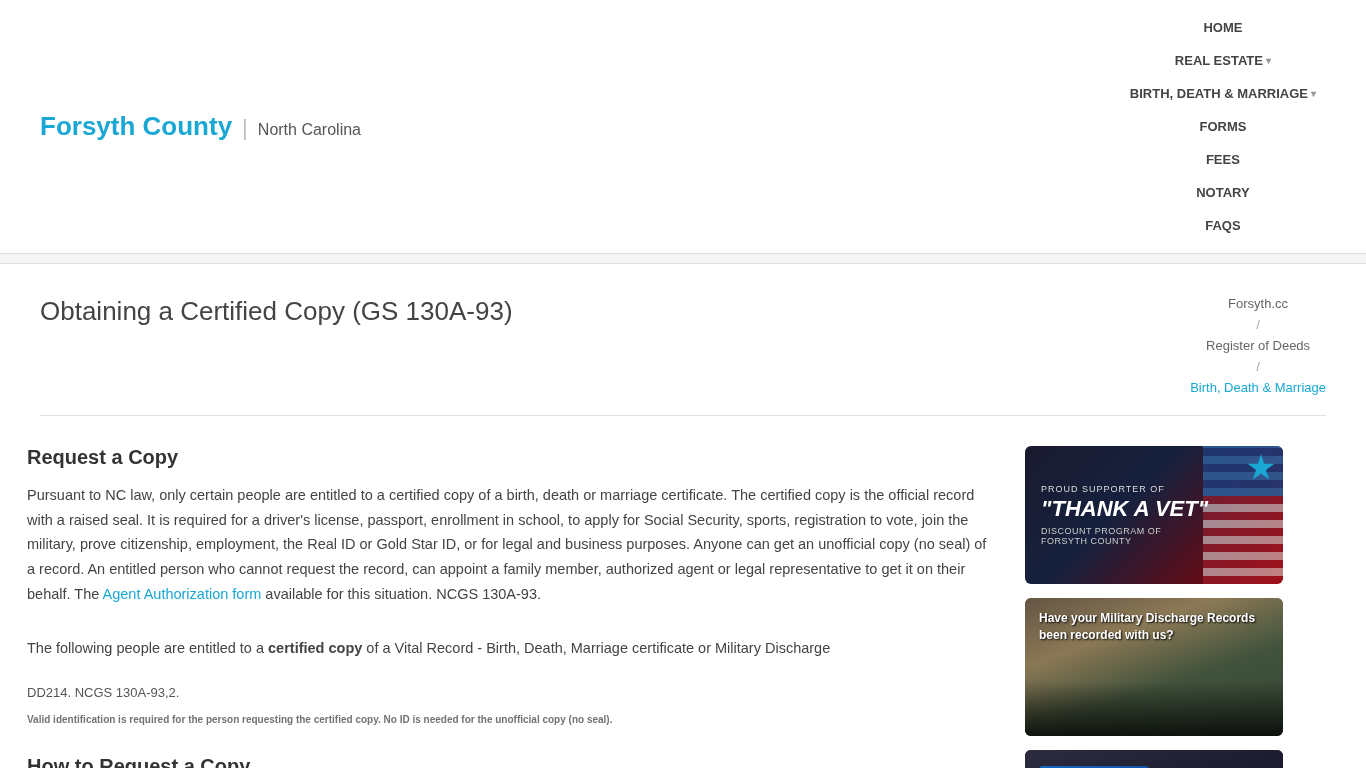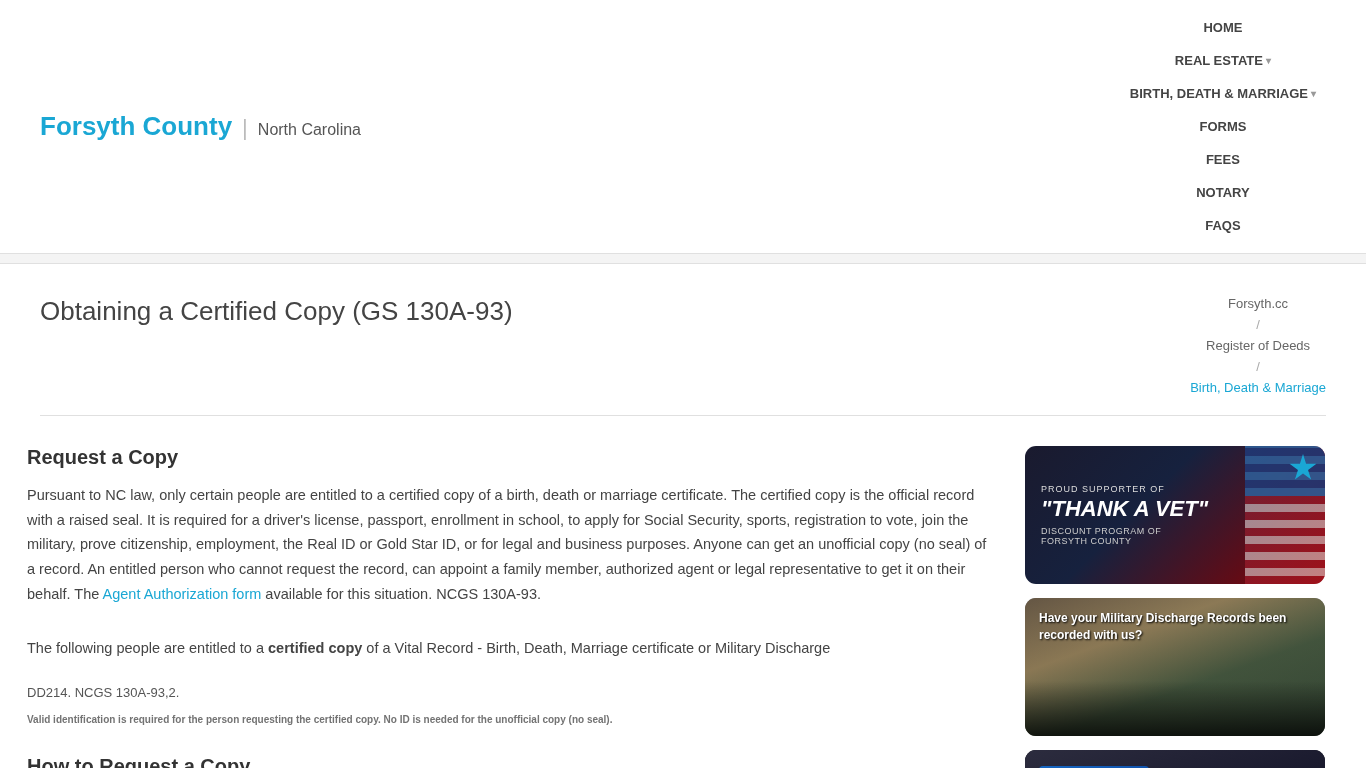--- a/index.html
+++ b/index.html
@@ -151,23 +151,23 @@
     
     #sidebar {
       width: 258px;
       flex-shrink: 0;
       display: flex;
       flex-direction: column;
       gap: 14px;
     }
 
     .sidebar-card {
-      width: 300px;
+      width: 258px;
       height: 138px;
-      border-radius: 11px;
+      border-radius: 6px;
       overflow: hidden;
       position: relative;
       background: #222;
     }
 
     
     .card-thank-vet {
       background: linear-gradient(135deg, #1a1a2e 0%, #16213e 40%, #8b0000 100%);
       display: flex;
       flex-direction: column;

